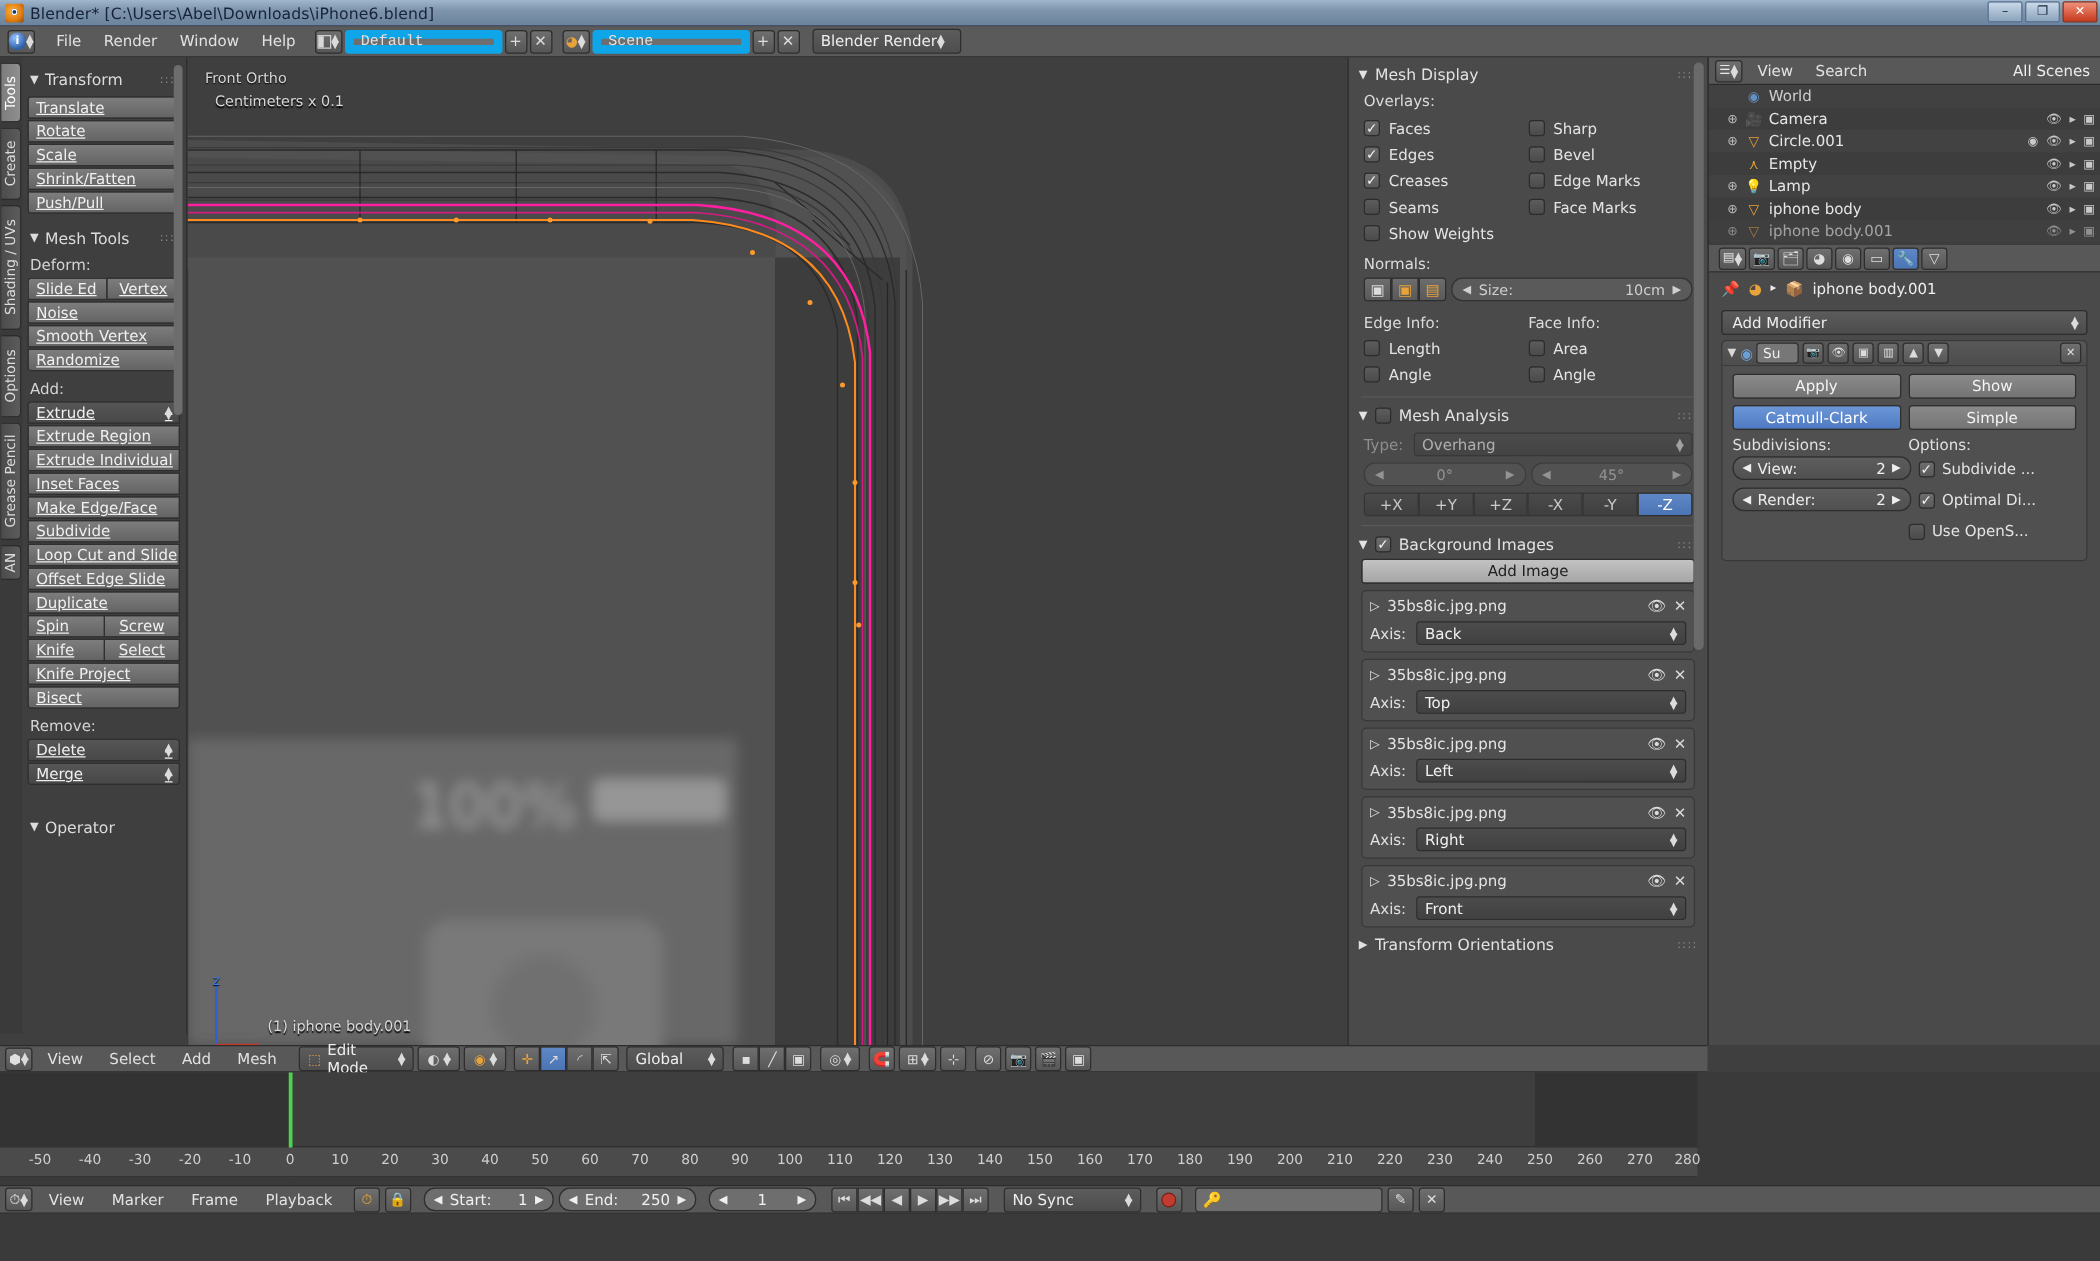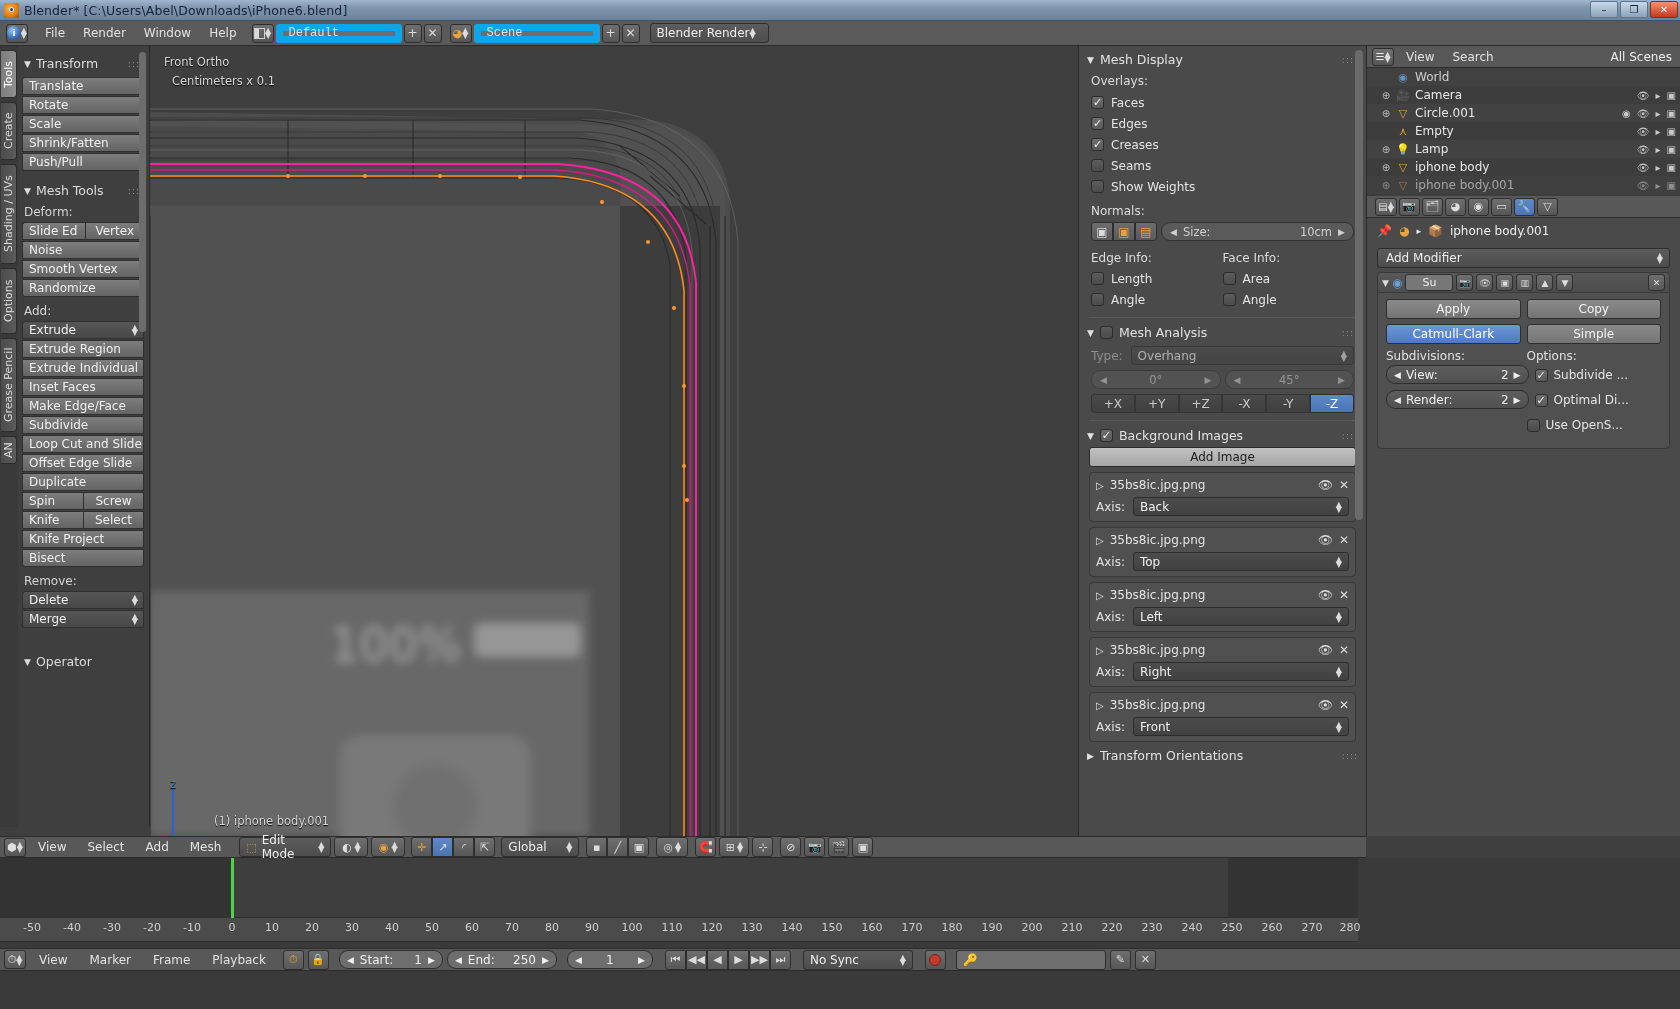--- a/index.html
+++ b/index.html
@@ -107,21 +107,21 @@
   .shelfbody{ position:absolute;left:18px;top:0;width:132px;height:781px; padding:6px 6px 0 4px;}
   .panel-title{
     display:flex;align-items:center;gap:5px;color:#dcdcdc;font-size:12.5px;margin:4px 0 6px 2px;
   }
   .panel-title .tri{ font-size:9px; }
   .panel-title .grip{ margin-left:auto;color:#8d8d8d;font-size:9px;letter-spacing:1px;}
   .tbtn{
     width:100%;height:18px;margin-bottom:1px;
     background:linear-gradient(to bottom,#7d7d7d,#646464);
     border:1px solid #2f2f2f;border-radius:3px;
-    color:#f0f0f0;font-size:12px;display:flex;align-items:center;padding-left:6px;
+    color:#f0f0f0;font-size:12px;display:flex;align-items:center;padding-left:6px;text-decoration:underline;
   }
   .tbtn.grpTop{ border-radius:3px 3px 0 0;}
   .tbtn.grpMid{ border-radius:0; }
   .tbtn.grpBot{ border-radius:0 0 3px 3px;}
   .rowsplit{ display:flex;gap:0;margin-bottom:1px;}
   .rowsplit .tbtn{ margin-bottom:0; }
   .rowsplit .tbtn:first-child{ border-radius:0; border-right:none;}
   .rowsplit .tbtn:last-child{ border-radius:0; }
   .sublabel{ color:#d5d5d5;font-size:12px;margin:7px 0 3px 2px;}
   .tbtn.menu{
@@ -555,20 +555,38 @@
         </div>
         <div class="cbrow">
           <span class="cbox"></span>
           <span>Seams</span>
         </div>
         <div class="cbrow">
           <span class="cbox"></span>
           <span>Show Weights</span>
         </div>
       </div>
+      <div>
+        <div class="cbrow">
+          <span class="cbox"></span>
+          <span>Sharp</span>
+        </div>
+        <div class="cbrow">
+          <span class="cbox"></span>
+          <span>Bevel</span>
+        </div>
+        <div class="cbrow">
+          <span class="cbox"></span>
+          <span>Edge Marks</span>
+        </div>
+        <div class="cbrow">
+          <span class="cbox"></span>
+          <span>Face Marks</span>
+        </div>
+      </div>
     </div>
 
     <div class="p-label">Normals:</div>
     <div style="display:flex;align-items:center;gap:0;padding:0 12px">
       <div class="normbtn" style="border-radius:3px 0 0 3px">
         <span style="color:#dcdcdc;font-size:12px">▣</span>
         </div>
       <div class="normbtn">
         <span style="color:#e9a33a;font-size:12px">▣</span>
         </div>
@@ -876,33 +894,33 @@
       <span class="spin">
           <span>▲</span>
           <span>▼</span>
         </span>
     </div>
 
     <div class="modbox">
       <div class="modhead">
         <span style="font-size:9px;color:#d8d8d8">▼</span>
         <span style="color:#6aa0d8;font-size:12px">◉</span>
-        <div class="field" style="height:17px;flex:0 0 34px;padding:0 16px;font-size:11px;background:#777">Su</div>
+        <div class="field" style="height:17px;flex:0 0 34px;padding:0 4px;font-size:11px;background:#777">Su</div>
         <span class="icoBtn" style="width:17px;height:17px;font-size:9px">📷</span>
         <span class="icoBtn" style="width:17px;height:17px;font-size:9px">👁</span>
         <span class="icoBtn" style="width:17px;height:17px;font-size:9px">▣</span>
         <span class="icoBtn" style="width:17px;height:17px;font-size:9px">▥</span>
         <span class="icoBtn" style="width:17px;height:17px;font-size:9px">▲</span>
         <span class="icoBtn" style="width:17px;height:17px;font-size:9px">▼</span>
         <span class="icoBtn" style="width:17px;height:17px;font-size:9px;margin-left:auto">✕</span>
       </div>
       <div class="modbody">
         <div class="mrow">
           <div class="mbtn">Apply</div>
-          <div class="mbtn">Copy</div>
+          <div class="mbtn">Show</div>
         </div>
         <div class="mrow">
           <div class="mbtn blue">Catmull-Clark</div>
           <div class="mbtn">Simple</div>
         </div>
         <div class="mrow" style="margin-bottom:2px">
           <div class="mlabel" style="flex:1">Subdivisions:</div>
           <div class="mlabel" style="flex:1">Options:</div>
         </div>
         <div class="mrow">

